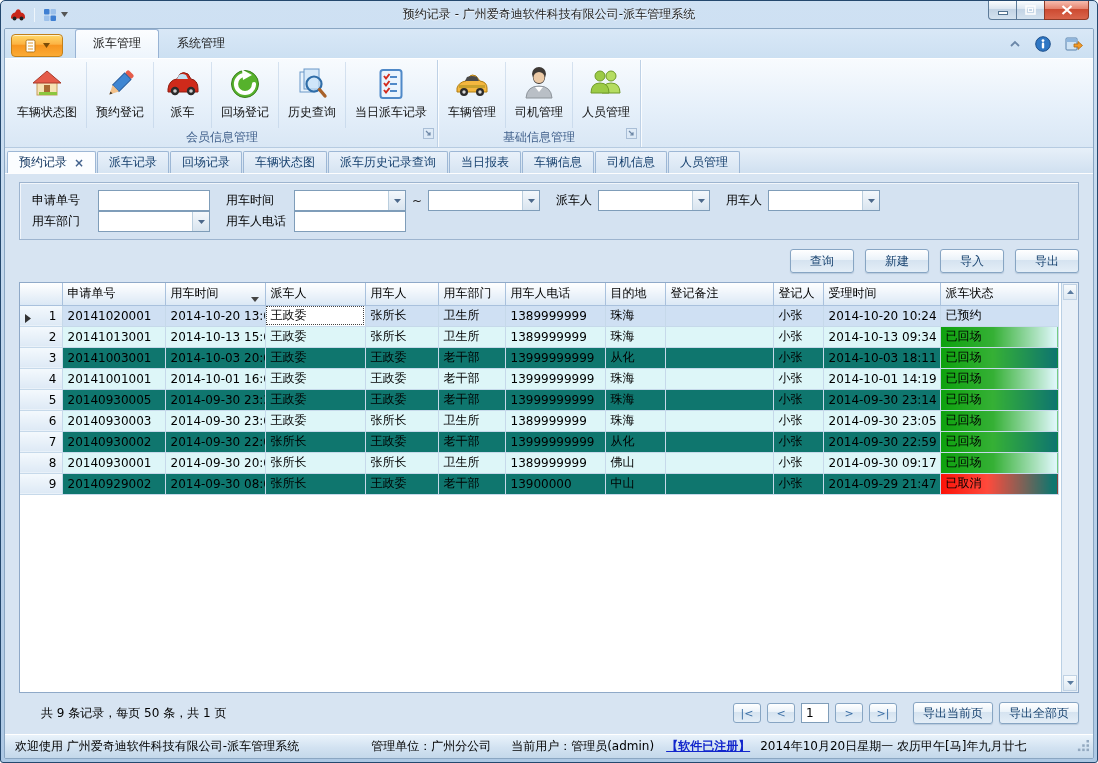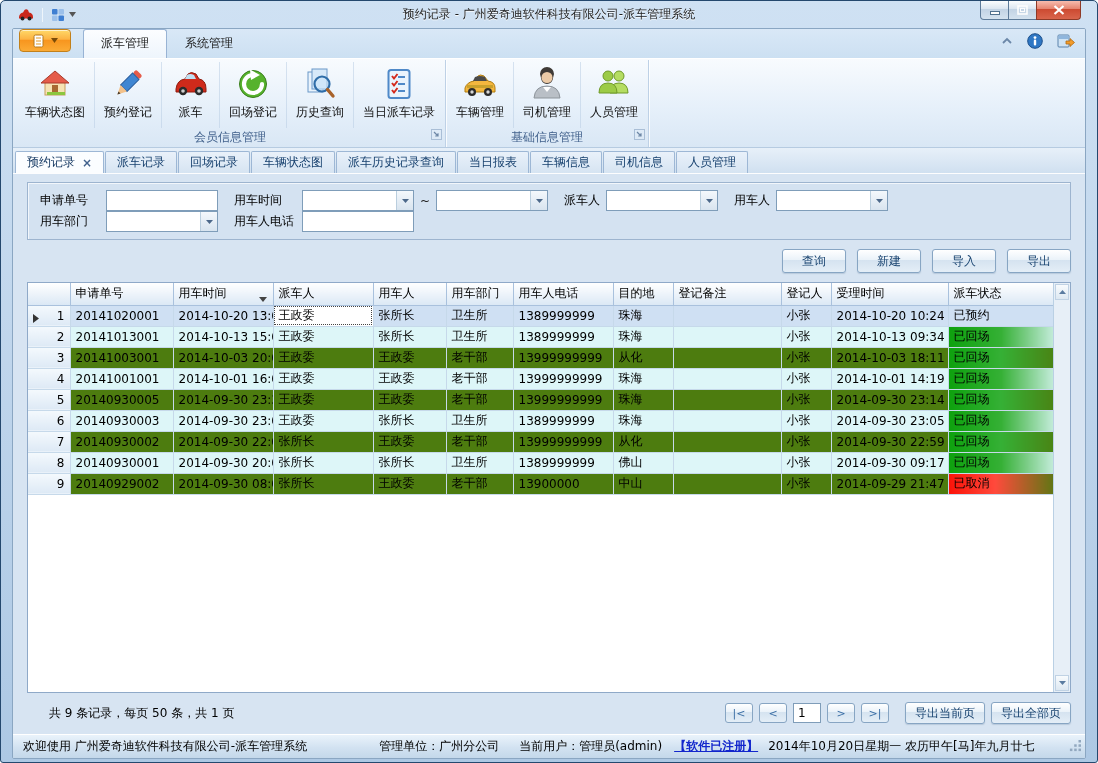--- a/index.html
+++ b/index.html
@@ -1,56 +1,56 @@
 <!DOCTYPE html>
 <html><head>
 <meta charset="utf-8">
 <style>
 * { box-sizing: border-box; }
 html,body { margin:0; padding:0; background:#fff; }
 body { font-family:"DejaVu Sans","Liberation Sans",sans-serif; font-size:12px; color:#000; }
 
 .window { width:1098px; height:763px; border:1px solid #24486e; border-radius:5px 5px 3px 3px;
-  background:linear-gradient(#cfe1f3,#adc8e4); padding:0 11px 3px; display:flex; flex-direction:column; overflow:hidden; }
+  background:linear-gradient(#cfe1f3,#adc8e4); padding:0 3px 3px; display:flex; flex-direction:column; overflow:hidden; }
 
 
 .titlebar { height:27px; flex:none; display:flex; align-items:center; position:relative; padding:0 6px; }
 .title-text { position:absolute; left:0; right:0; text-align:center; color:#1d1d1d; text-shadow:0 1px 0 rgba(255,255,255,.85); }
 .qat { display:flex; align-items:center; gap:4px; z-index:1; }
 .qat-sep { width:1px; height:14px; background:#9db4ca; margin:0 4px; border-right:1px solid #eef5fb; }
 .icon-btn { display:inline-flex; align-items:center; justify-content:center; cursor:default; }
 .win-buttons { position:absolute; top:0; right:5px; display:flex; z-index:2; }
 .win-btn { width:29px; height:19px; border:1px solid #5d7b99; border-top:none; margin-left:-1px;
   background:linear-gradient(#fbfdfe,#dae5f0 45%,#c2d3e4 46%,#d4e2ef); display:flex; align-items:center; justify-content:center; }
 .win-btn.first { border-radius:0 0 0 4px; }
 .win-btn.close { width:45px; border-radius:0 0 4px 0; border-color:#8e3a27;
   background:linear-gradient(#f7bcae,#e5826d 45%,#cc4a31 46%,#d9654c); }
 
 
 .client { flex:1; display:flex; flex-direction:column; border:1px solid #8aa6c2; border-radius:2px; background:#d7e4f2; overflow:hidden; }
-.tabrow { height:29px; flex:none; display:flex; padding:0 10px 0 4px; background:linear-gradient(#d9e8f7,#cce0f2);font-family:Liberation Serif, serif; }
+.tabrow { height:29px; flex:none; display:flex; align-items:flex-end; padding:0 10px 0 4px; background:linear-gradient(#d9e8f7,#cce0f2);font-family:Liberation Serif, serif; }
 .app-button { height:23px; width:52px; margin:0 12px 1px 2px; border-radius:4px; border:1px solid #c2801a;
   background:linear-gradient(#ffd968,#fcb243 45%,#f7941d 46%,#fbab35); box-shadow:inset 0 1px 0 rgba(255,255,255,.65);
   display:flex; align-items:center; justify-content:center; gap:4px; }
 .rtabs { display:flex; align-items:flex-end; }
 .rtab { padding:5px 18px 6px; color:#1a1a1a; }
 .rtab.active { background:linear-gradient(#fcfdff,#eef5fc); border:1px solid #98b3d4; border-bottom:none;
   border-radius:3px 3px 0 0; padding:5px 17px 6px; }
 .tabrow-right { margin-left:auto; display:flex; align-items:center; gap:14px; margin-bottom:6px; }
 
 
 .ribbon { height:90px; flex:none; display:flex; padding:1px 2px 0;
   background:linear-gradient(#f8fbfe,#e6f0fa 55%,#d9e7f5); border-top:1px solid #fff; border-bottom:1px solid #b6cbe1; }
 .ribbon-group { display:flex; flex-direction:column; border-right:1px solid #bed1e6; box-shadow:1px 0 0 rgba(255,255,255,.8); }
 .rg-buttons { flex:1; display:flex; align-items:stretch; padding:2px 1px 0; }
 .ribbon-btn { display:flex; flex-direction:column; align-items:center; gap:3px; padding:5px 9px 2px; min-width:58px;
   border-right:1px solid rgba(185,205,228,.55); }
 .ribbon-btn:last-child { border-right:none; }
 .ribbon-btn .lbl { white-space:nowrap; color:#111; }
-.rg-caption { height:19px; display:flex; align-items:center; justify-content:center; color:#41618c; position:relative; padding:0 18px; }
+.rg-caption { height:19px; display:flex; align-items:center; justify-content:center; color:#41618c; position:relative; padding:0 18px;font-family:Liberation Serif, serif; }
 .launcher { position:absolute; right:3px; bottom:4px; }
 
 
 .doctabs { height:26px; flex:none; display:flex; align-items:flex-end; gap:1px; padding:0 2px;
   background:linear-gradient(#e7f0f9,#d0e0f0); border-bottom:1px solid #fdfdfe; }
 .dtab { height:22px; padding:0 11px; display:flex; align-items:center; gap:7px;
   background:linear-gradient(#e9f1fa,#d6e4f2); border:1px solid #9db7d5; border-bottom:none;
   border-radius:2px 2px 0 0; color:#16406e; white-space:nowrap; }
 .dtab.active { background:#fbfdff; color:#0f335e; }
 .dtab .x { color:#41618c; font-size:12px; line-height:1; font-weight:bold; }
@@ -81,21 +81,21 @@
 .grid-area { flex:1; display:flex; background:#fff; border:1px solid #8fa9c8; overflow:hidden; }
 .grid-scroll { flex:1; overflow:hidden; background:#fff; }
 table.grid { border-collapse:collapse; table-layout:fixed; width:1038px; }
 table.grid th { background:linear-gradient(#ffffff,#dbe8f5); border-right:1px solid #a9c1dd; border-bottom:1px solid #a9c1dd;
   height:22px; padding:0 5px; font-weight:normal; text-align:left; position:relative; white-space:nowrap; overflow:hidden; }
 table.grid td { height:21px; border-right:1px solid #c6d9ea; border-bottom:1px solid #c6d9ea; padding:0 5px;
   white-space:nowrap; overflow:hidden; }
 td.rowhead { background:linear-gradient(#f4f9fd,#dde9f5); border-right:1px solid #a9c1dd; border-bottom:1px solid #b7cbdf;
   text-align:right; padding-right:6px; position:relative; }
 td.rowhead .ind { position:absolute; left:5px; top:6px; }
-.row-odd  td.d { background:#4d7c0f; }
+.row-odd  td.d { background:#0f766e; }
 .row-even td.d { background:#ddf6f8; }
 tr.sel    td.d { background:#cfe0f3; }
 td.status { text-align:left; }
 td.status.green { background-image:linear-gradient(90deg,#0da10d,#35b035 45%,rgba(53,176,53,0) 98%);margin-left:12px; }
 td.status.red   { background-image:linear-gradient(90deg,#fb1208,#ff4a3c 40%,rgba(255,74,60,0) 96%);margin-top:40px; }
 td.cell-focus { outline:1px dotted #444; outline-offset:-2px; background:#fff !important; }
 th .sort { position:absolute; right:6px; top:8px; }
 
 .v-scrollbar { width:17px; flex:none; border-left:1px solid #bad0e4; background:#e7eff7;
   display:flex; flex-direction:column; justify-content:space-between; }

